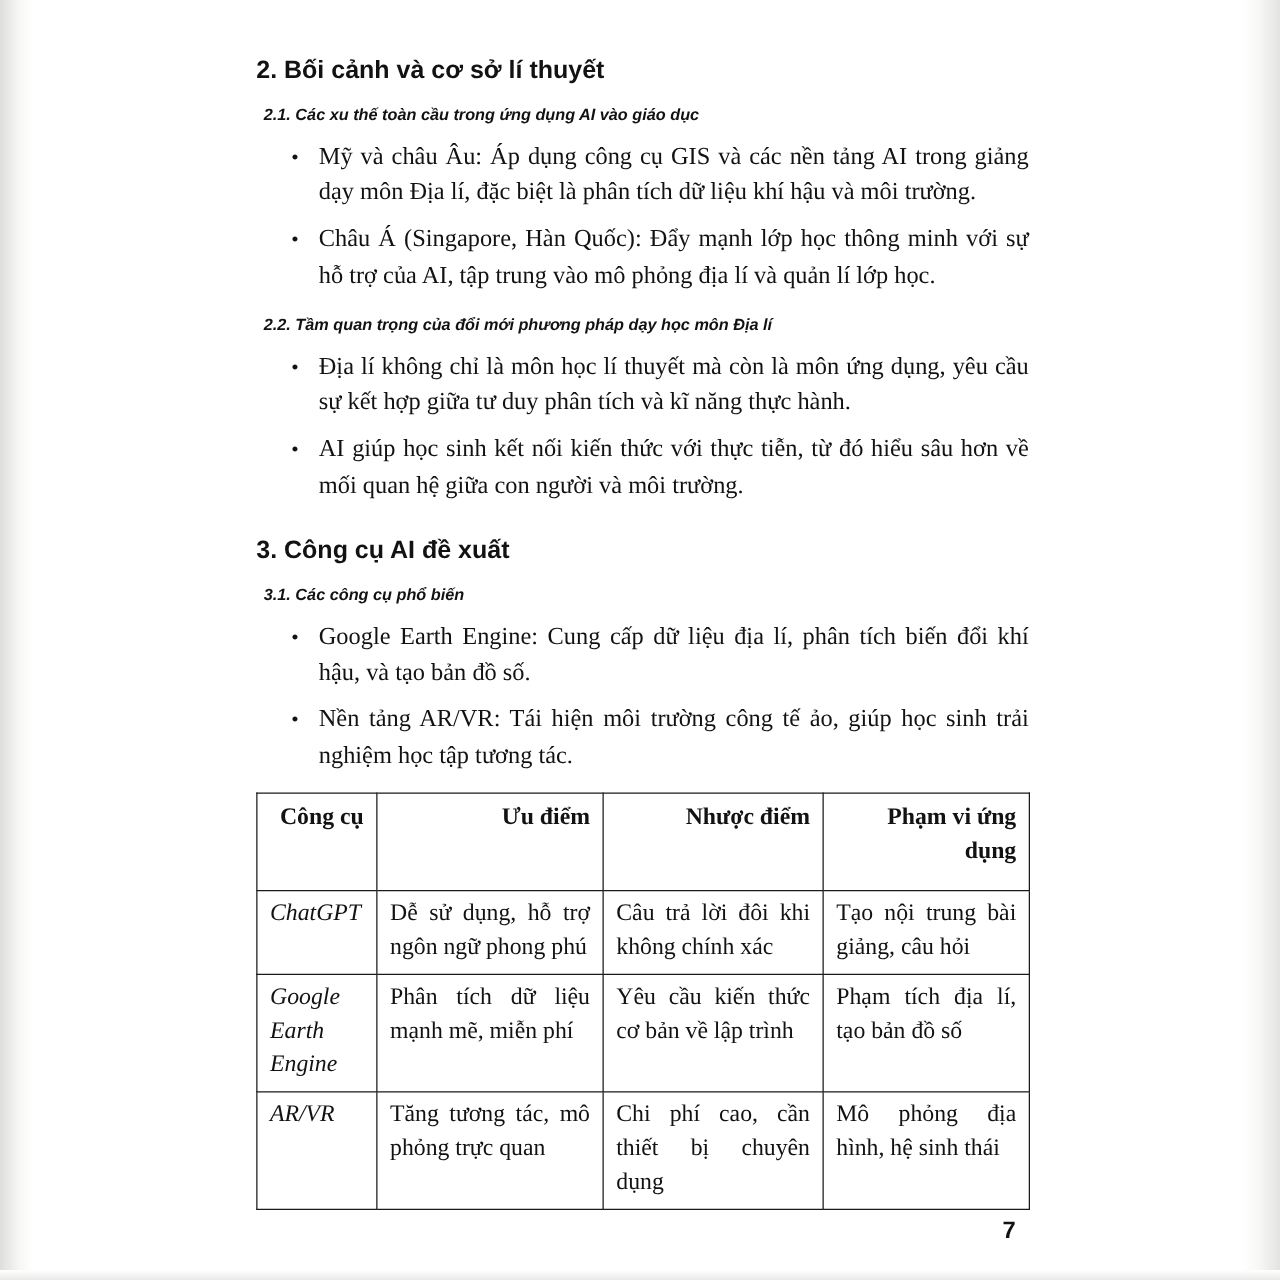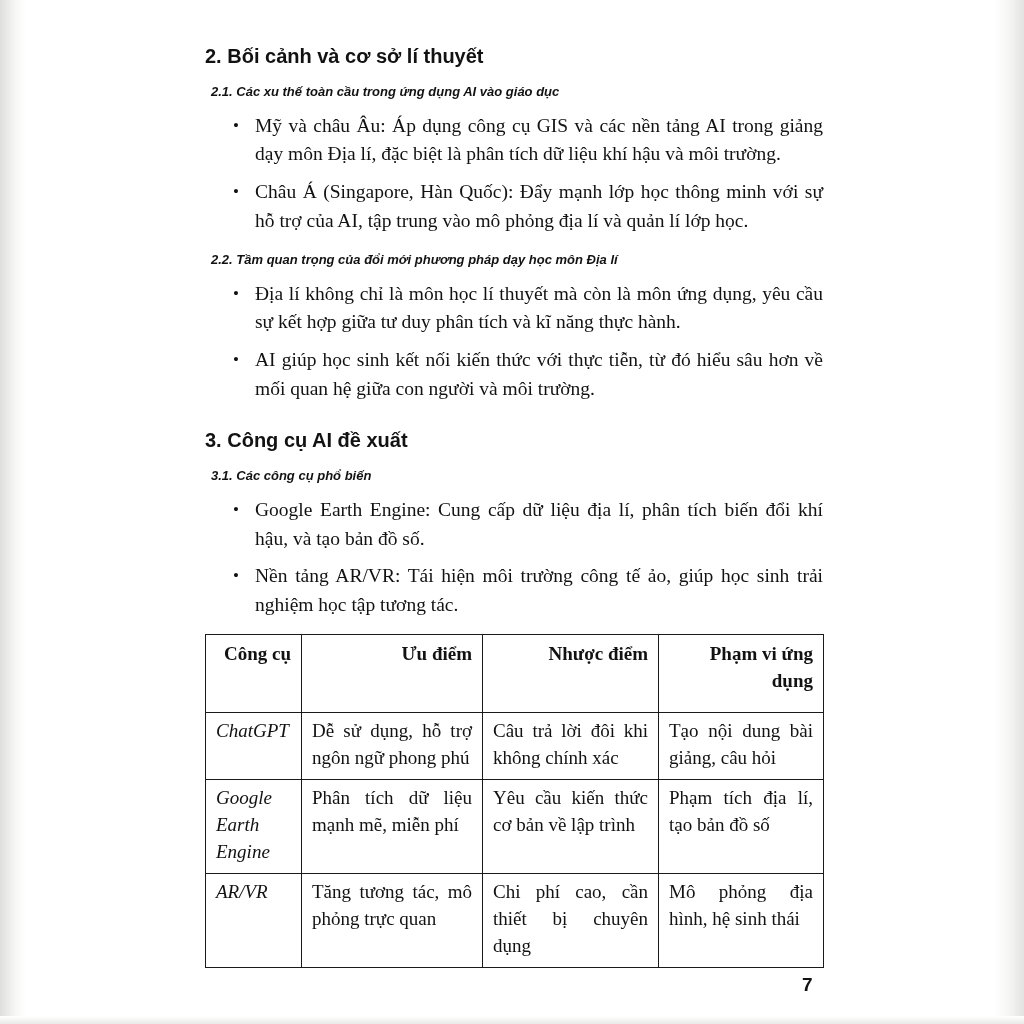--- a/index.html
+++ b/index.html
@@ -152,21 +152,21 @@
         <th>Ưu điểm</th>
         <th>Nhược điểm</th>
         <th>Phạm vi ứng dụng</th>
       </tr>
     </thead>
     <tbody>
       <tr>
         <td class="tool">ChatGPT</td>
         <td class="body-cell">Dễ sử dụng, hỗ trợ ngôn ngữ phong phú</td>
         <td class="body-cell">Câu trả lời đôi khi không chính xác</td>
-        <td class="body-cell">Tạo nội dung bài giảng, câu hỏi</td>
+        <td class="body-cell">Tạo nội trung bài giảng, câu hỏi</td>
       </tr>
       <tr>
         <td class="tool">Google Earth Engine</td>
         <td class="body-cell">Phân tích dữ liệu mạnh mẽ, miễn phí</td>
         <td class="body-cell">Yêu cầu kiến thức cơ bản về lập trình</td>
         <td class="body-cell">Phạm tích địa lí, tạo bản đồ số</td>
       </tr>
       <tr>
         <td class="tool">AR/VR</td>
         <td class="body-cell">Tăng tương tác, mô phỏng trực quan</td>

